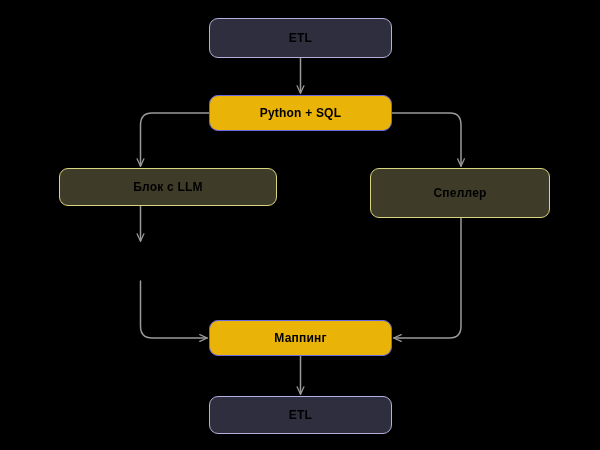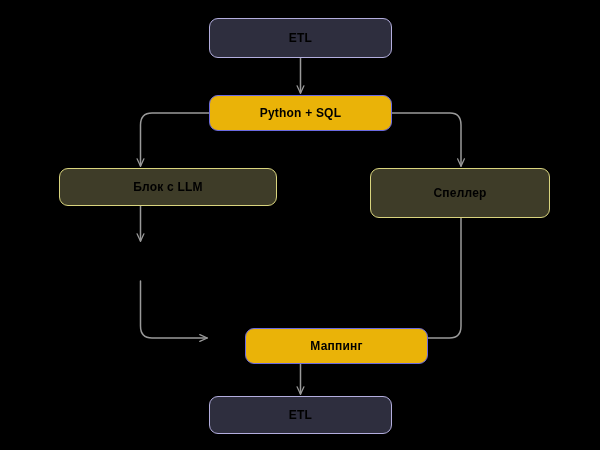--- a/index.html
+++ b/index.html
@@ -95,21 +95,21 @@
 
   <div class="node style-llm" style="left:50px; top:168px; width:218px; height:38px;margin-left:9px;">
     <span class="node-label">Блок с LLM</span>
   </div>
 
   <div class="node style-llm" style="left:370px; top:168px; width:180px; height:50px;">
     <span class="node-label">Спеллер</span>
   </div>
 
 
-  <div class="node style-process" style="left:209px; top:328px; width:183px; height:36px;margin-left:36px;">
+  <div class="node style-process" style="left:209px; top:320px; width:183px; height:36px;">
     <span class="node-label">Маппинг</span>
   </div>
 
   <div class="node style-etl" style="left:209px; top:396px; width:183px; height:38px;">
     <span class="node-label">ETL</span>
   </div>
 
 </div>
 
 </body></html>

